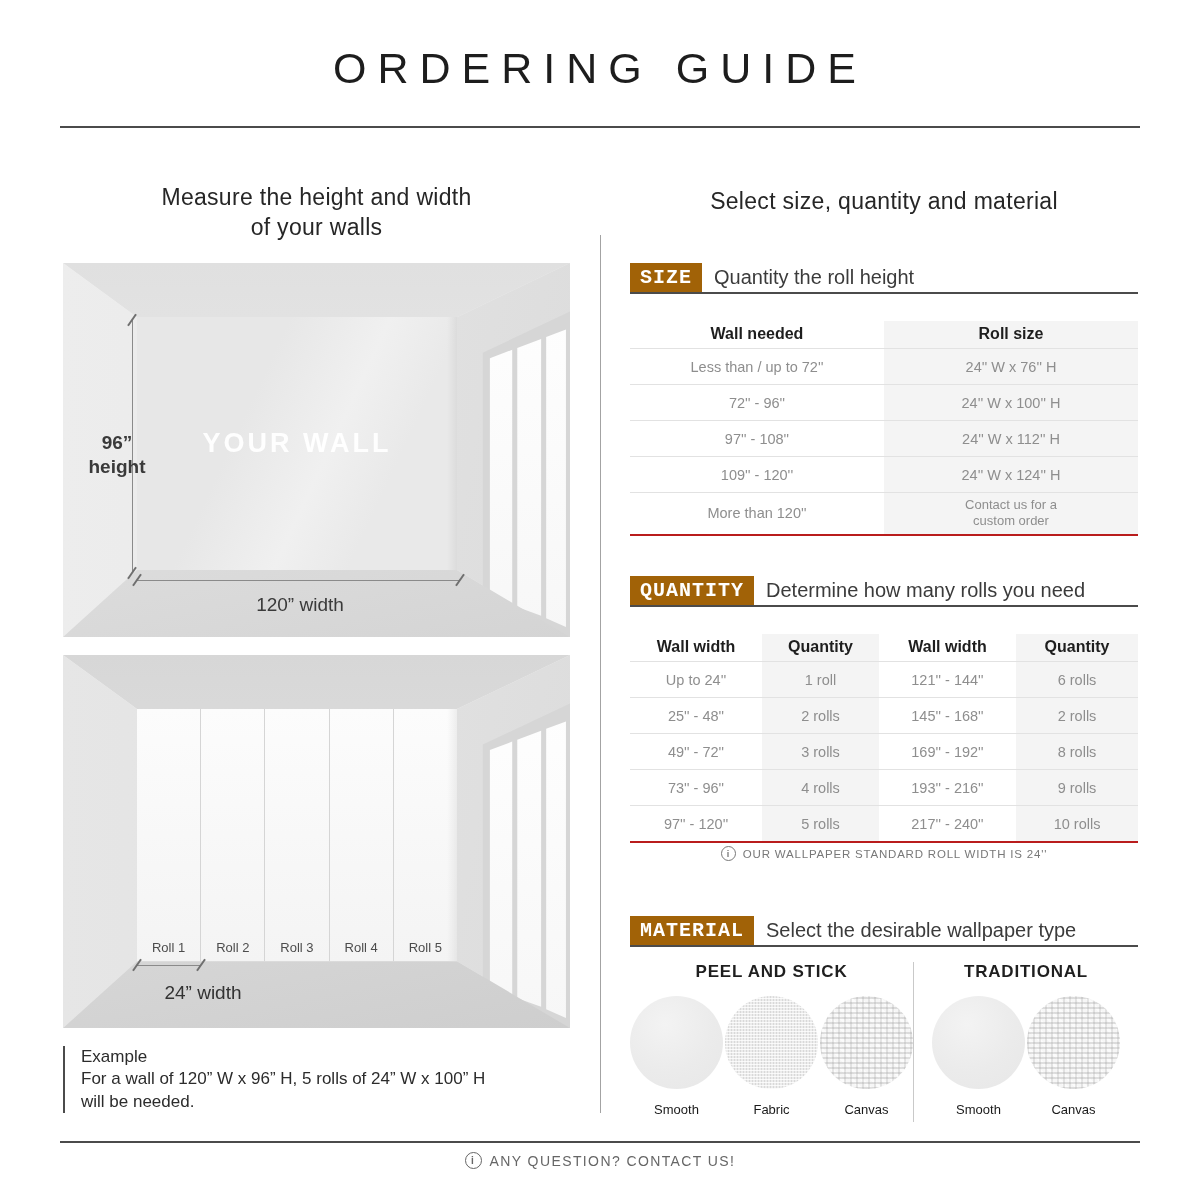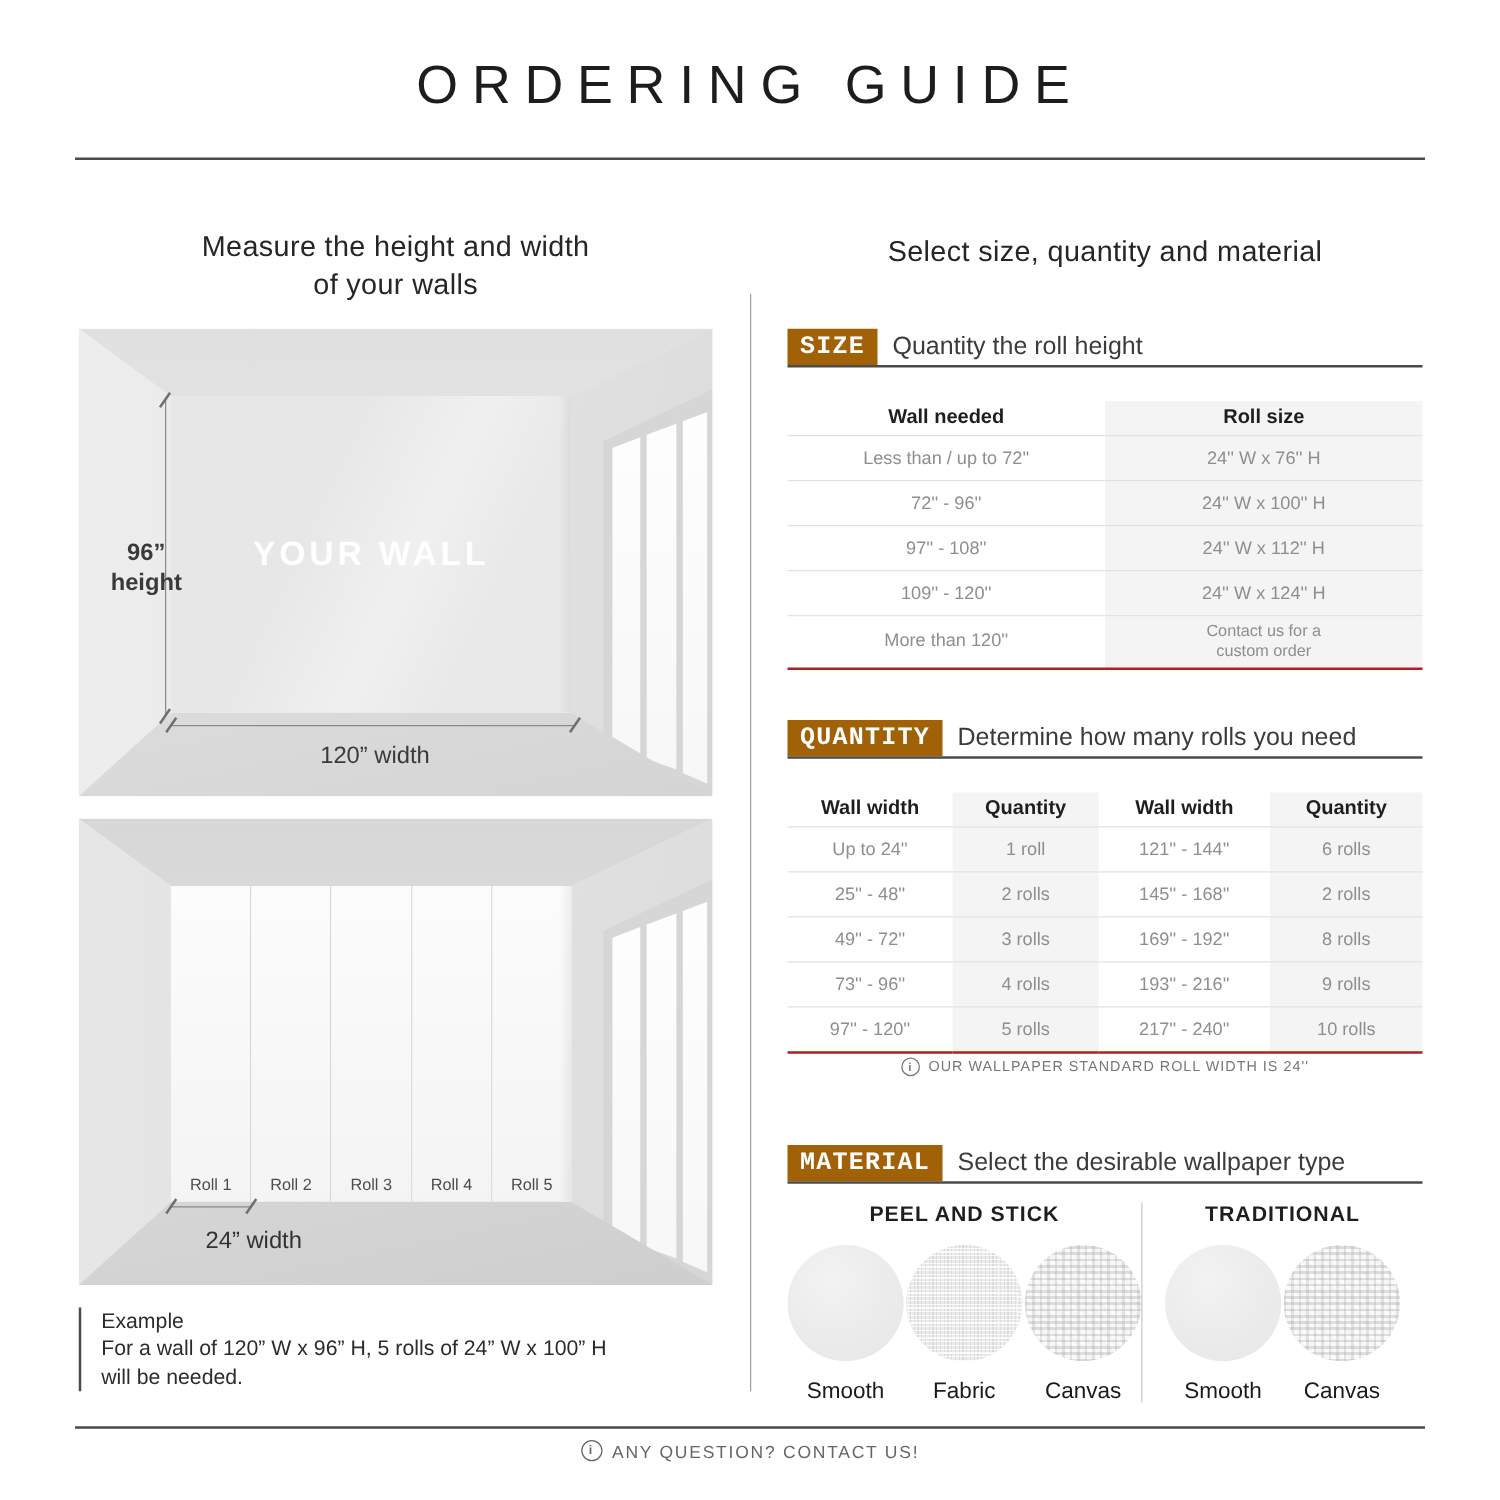--- a/index.html
+++ b/index.html
@@ -110,21 +110,21 @@
   .circle{width:93px;height:93px;border-radius:50%;}
   .circle.smooth{background:
     radial-gradient(circle at 38% 30%,#f3f3f3 0%,#ebebeb 55%,#e7e7e7 100%);}
   .circle.fabric{background-color:#ececec;background-image:
     repeating-linear-gradient(0deg,rgba(255,255,255,.8) 0 1px,rgba(0,0,0,0) 1px 3px),
     repeating-linear-gradient(90deg,rgba(185,185,185,.38) 0 1px,rgba(0,0,0,0) 1px 3px);}
   .circle.canvas{background-color:#f6f6f6;background-image:
     repeating-linear-gradient(0deg,rgba(150,150,150,.28) 0 2px,rgba(0,0,0,0) 2px 5px),
     repeating-linear-gradient(90deg,rgba(150,150,150,.22) 0 2px,rgba(0,0,0,0) 2px 6px),
     repeating-linear-gradient(45deg,rgba(255,255,255,.55) 0 3px,rgba(0,0,0,0) 3px 7px);}
-  .mat-label{margin-top:13px;font-size:18px;font-weight:500;color:#1a1a1a;}
+  .mat-label{margin-top:13px;font-size:13px;font-weight:500;color:#1a1a1a;}
 
   
   .footer{position:absolute;left:0;top:1152px;width:1200px;display:flex;align-items:center;
     justify-content:center;gap:8px;font-size:14px;letter-spacing:1.4px;color:#666666;}
   .footer .info-i{width:15px;height:15px;font-size:10px;border-color:#666;color:#666;}
 </style>
 </head>
 <body>
 
 <div class="canvas">

